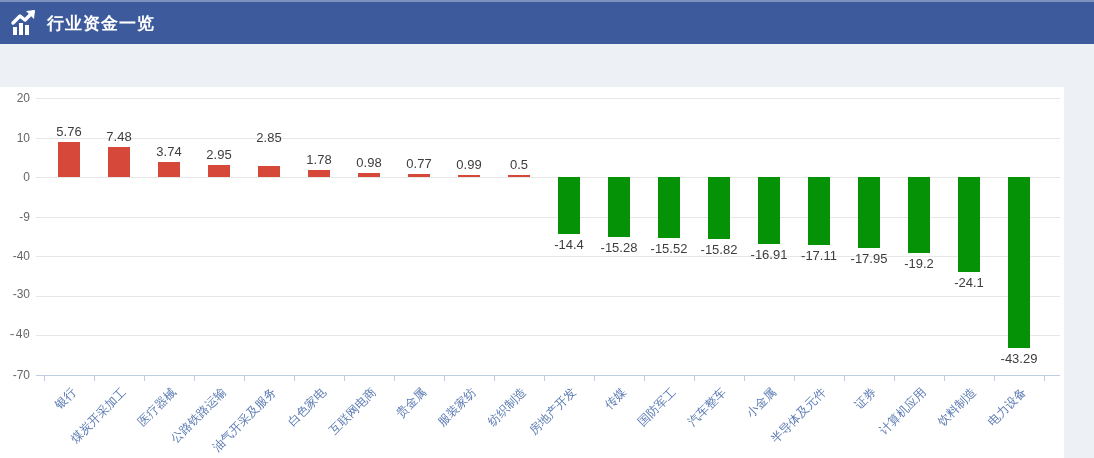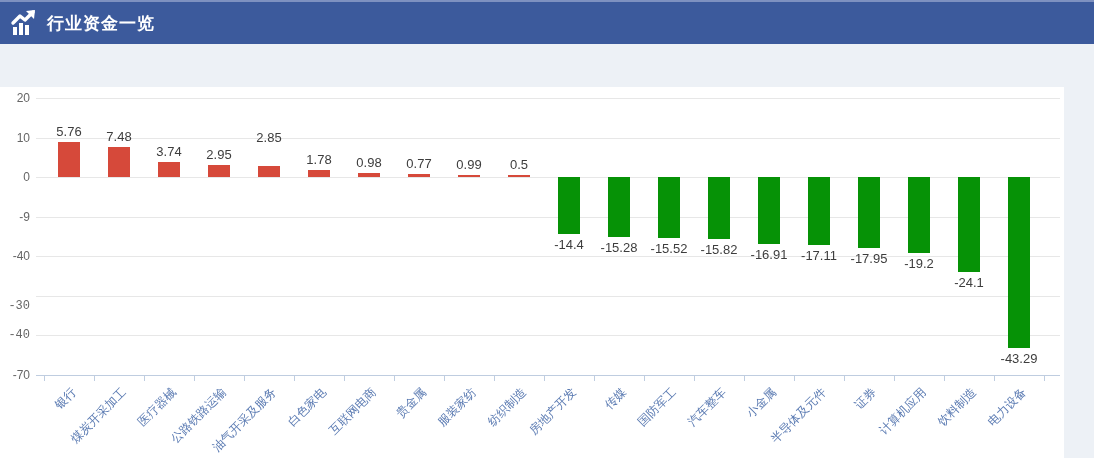--- a/index.html
+++ b/index.html
@@ -99,21 +99,21 @@
       <div class="ylabel" style="top: 4px;">20</div>
       <div class="gridline" style="top: 50.5px;"></div>
       <div class="ylabel" style="top: 43.5px;">10</div>
       <div class="gridline" style="top: 90px;"></div>
       <div class="ylabel" style="top: 83px;">0</div>
       <div class="gridline" style="top: 129.5px;"></div>
       <div class="ylabel" style="top: 122.5px;">-9</div>
       <div class="gridline" style="top: 169px;"></div>
       <div class="ylabel" style="top: 162px;">-40</div>
       <div class="gridline" style="top: 208.5px;"></div>
-      <div class="ylabel" style="top: 212px; font-family: Liberation Mono, monospace;">-30</div>
+      <div class="ylabel" style="top: 200px;">-30</div>
       <div class="gridline" style="top: 248px;"></div>
       <div class="ylabel" style="top: 241px; font-family: Liberation Mono, monospace;">-40</div>
       <div class="ylabel" style="top: 280.5px;">-70</div>
       <div class="axis-x" style="top: 288px;"></div>
       <div class="axis-tick" style="left: 44px; top: 288px;"></div>
       <div class="axis-tick" style="left: 94px; top: 288px;"></div>
       <div class="axis-tick" style="left: 144px; top: 288px;"></div>
       <div class="axis-tick" style="left: 194px; top: 288px;"></div>
       <div class="axis-tick" style="left: 244px; top: 288px;"></div>
       <div class="axis-tick" style="left: 294px; top: 288px;"></div>

